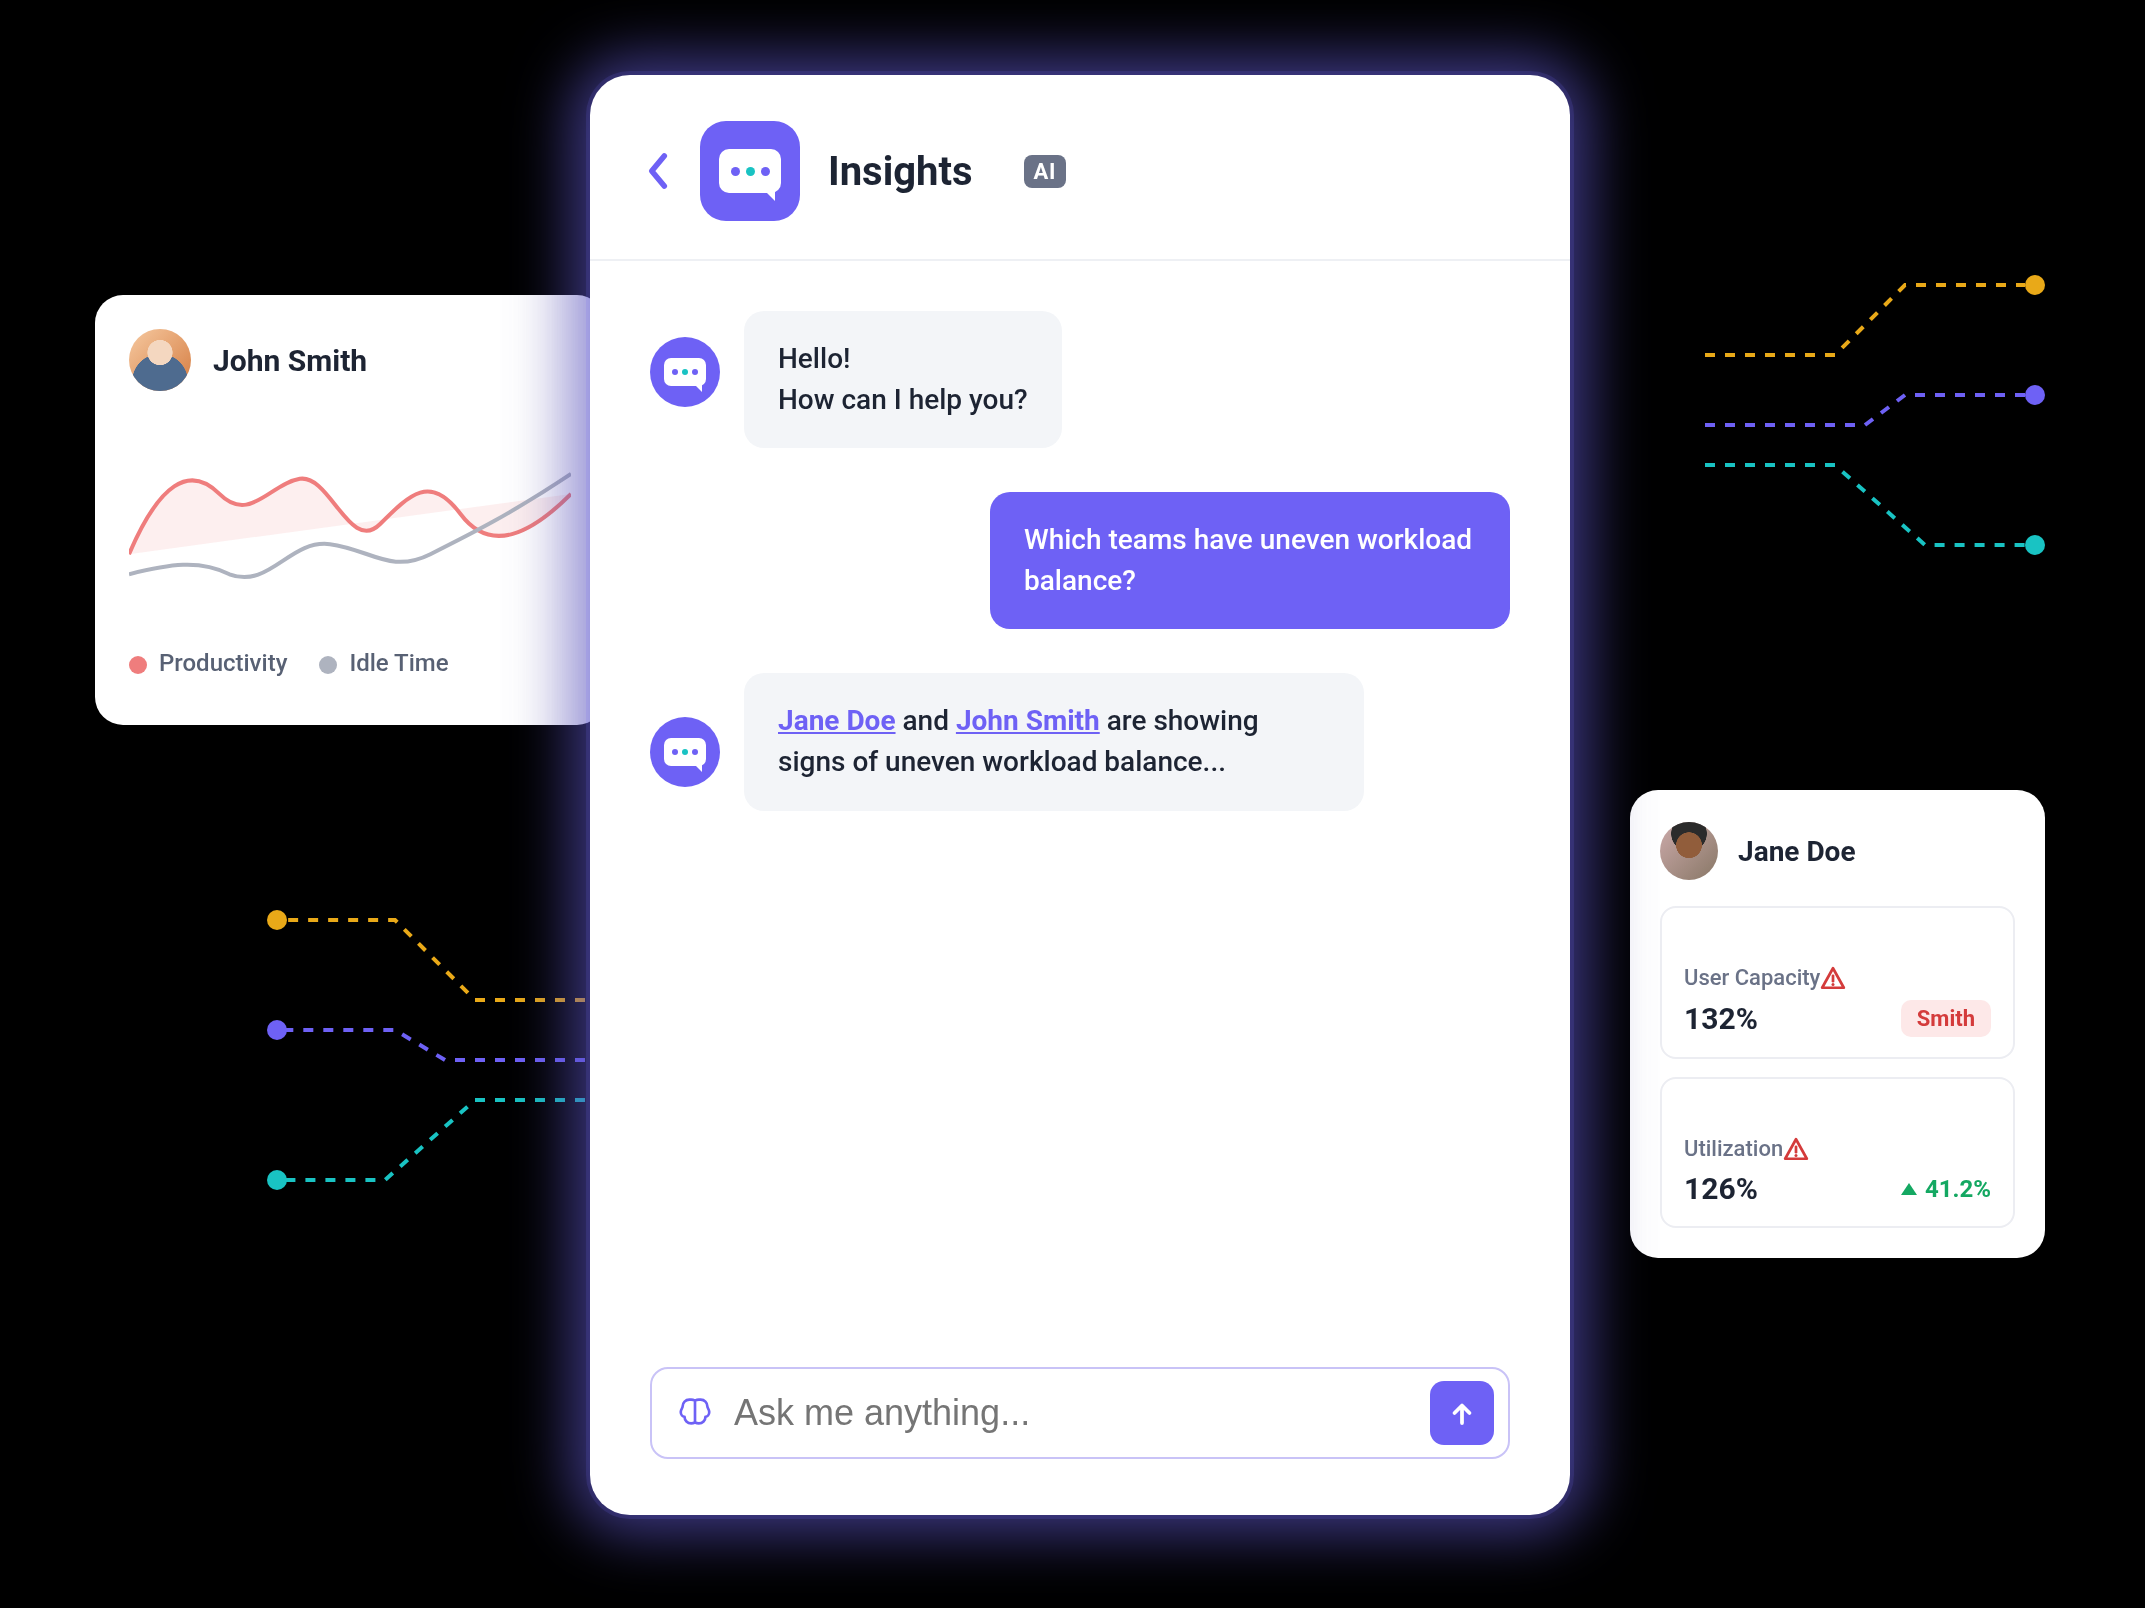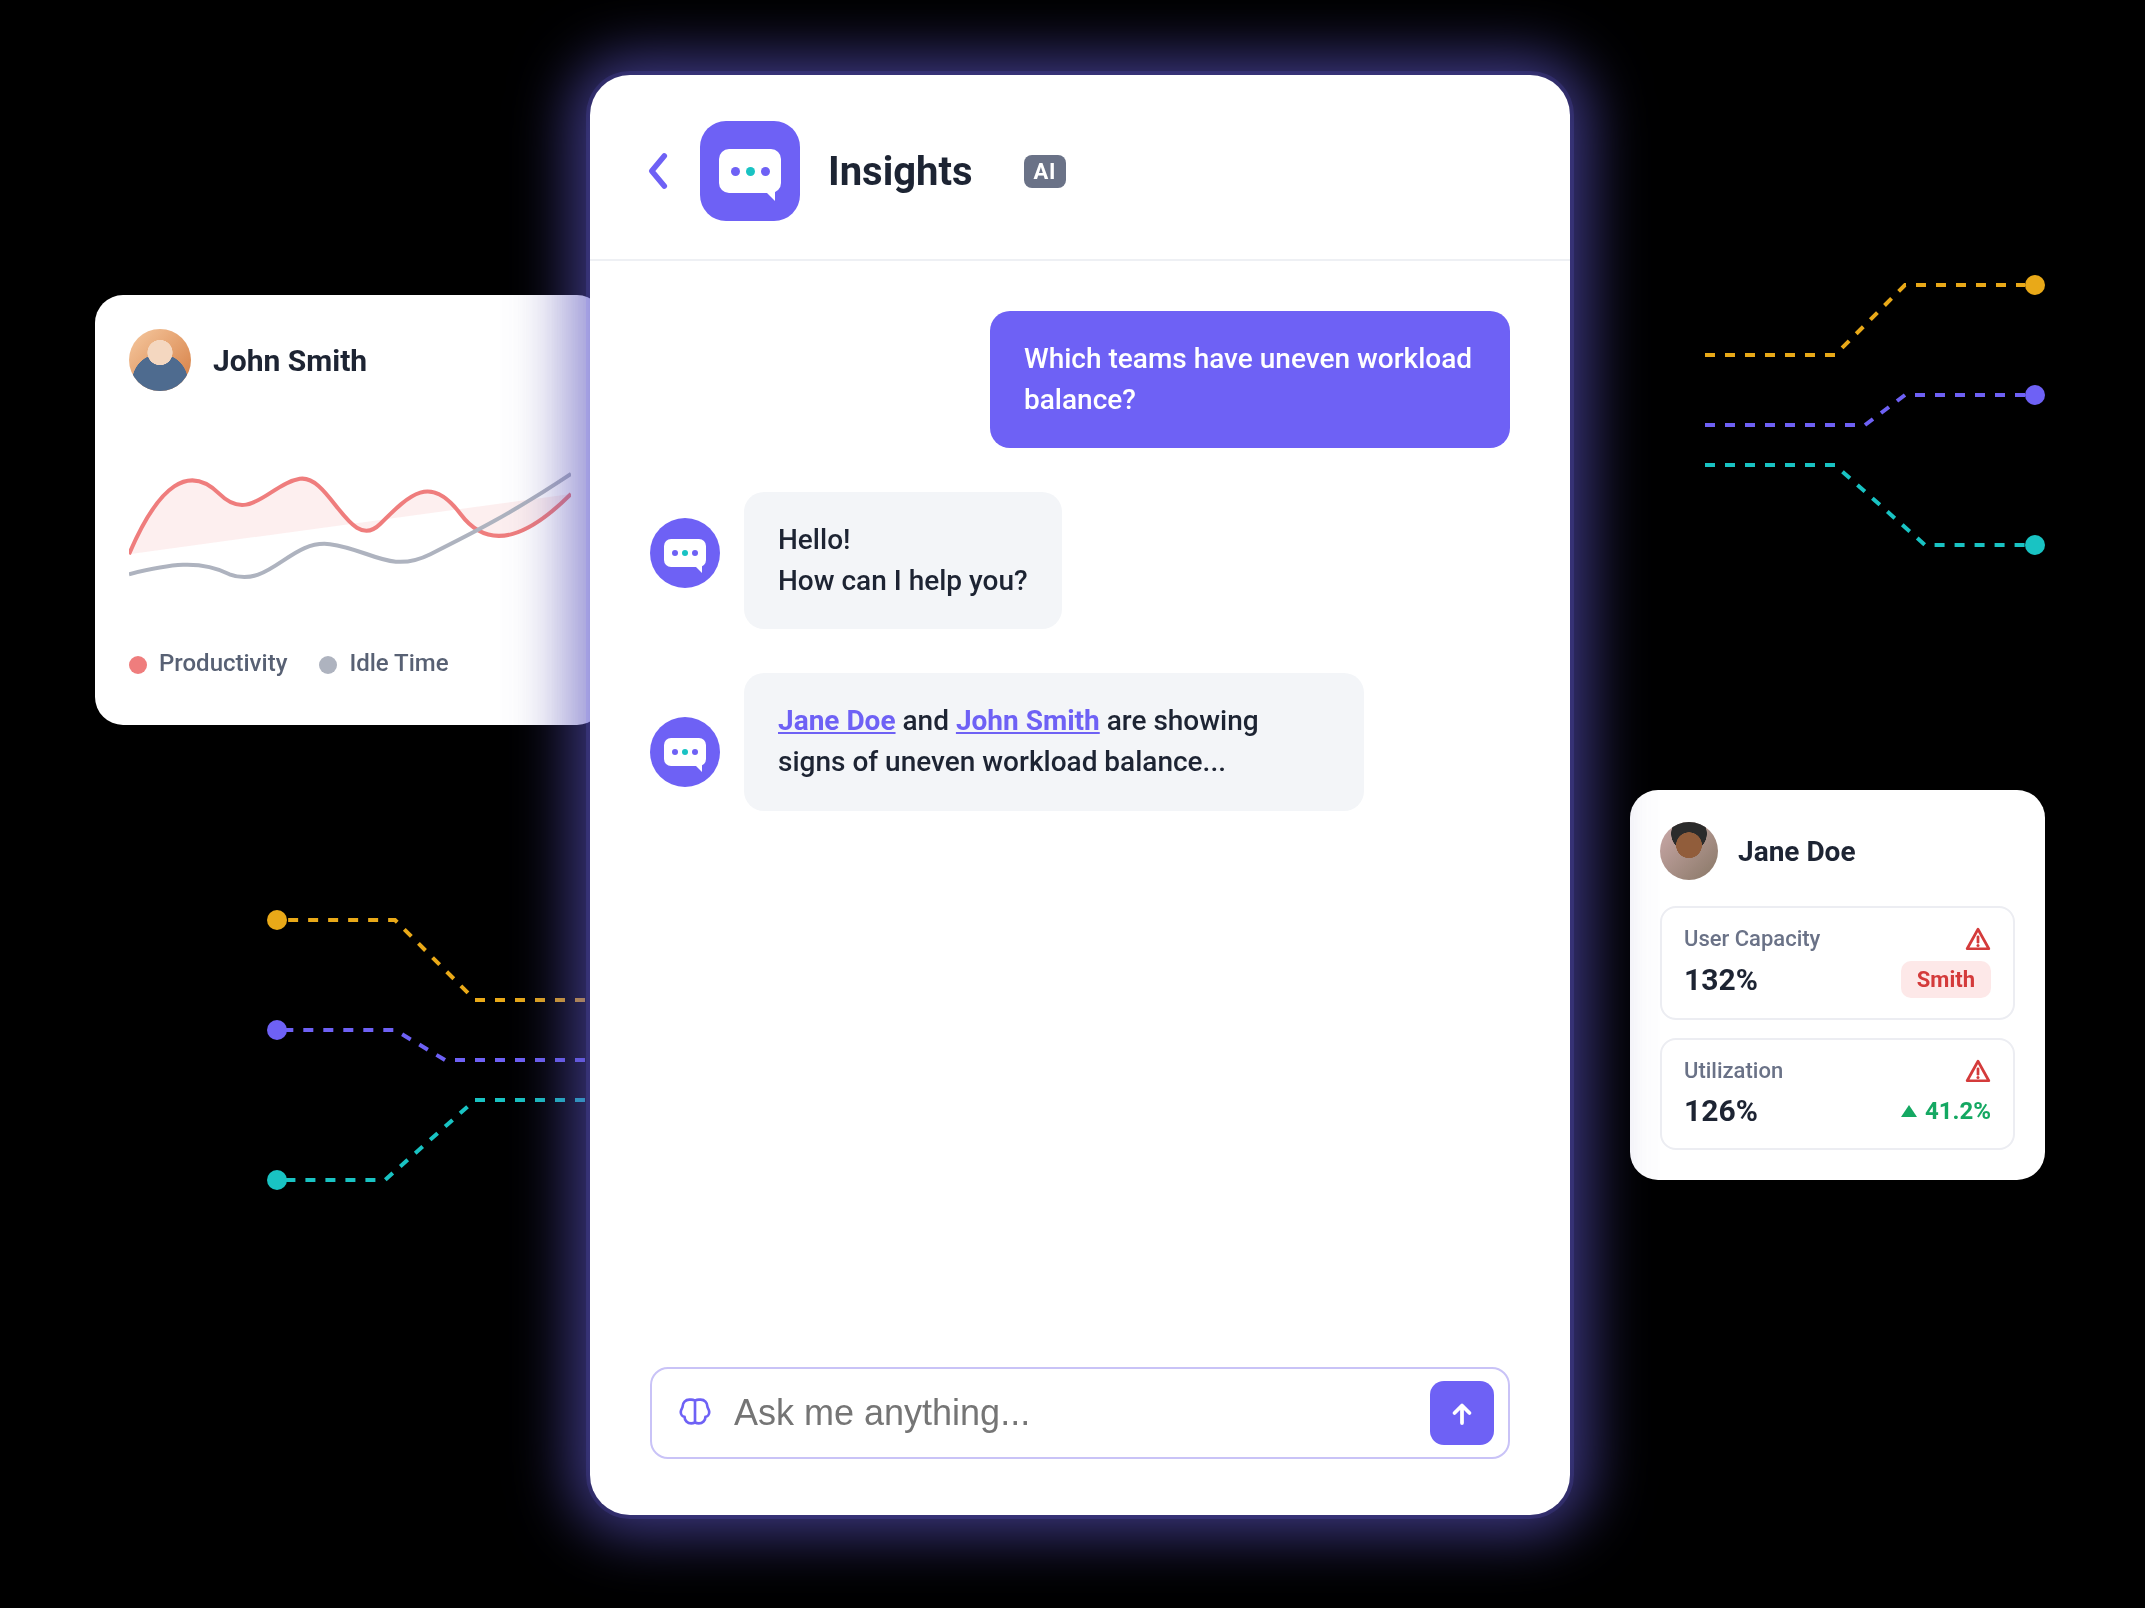--- a/index.html
+++ b/index.html
@@ -109,23 +109,24 @@
   }
   .stat-box {
     border: 2px solid #ecedf2;
     border-radius: 16px;
     padding: 18px 22px 20px 22px;
     margin-bottom: 18px;
   }
   .stat-box:last-child { margin-bottom: 0; }
   .stat-row1 {
     display: flex;
-    justify-content: space-between;
+    justify-content: flex-start;
     align-items: center;
     margin-bottom: 10px;
+    margin-top: 39px;
   }
   .stat-label { font-size: 22px; color: #6a7287; font-weight: 500; }
   .stat-row2 {
     display:flex;
     justify-content: space-between;
     align-items: center;
   }
   .stat-val { font-size: 30px; font-weight: 700; color: #1d2433; }
   .pill-over {
     background: #fde8e8;
@@ -399,37 +400,37 @@
       </div>
     </div>
     <div class="panel-title">
       <span>Insights</span>
       <span class="ai-tag">AI</span>
     </div>
   </div>
 
   <div class="chat">
 
-    <div class="msg-row user">
-      <div class="bubble-user">
-        <span>Which teams have uneven workload balance?</span>
-      </div>
-    </div>
-
     <div class="msg-row">
       <div class="bot-avatar">
         <div class="mini-bubble">
           <span class="d" style="background:#6e61f5"></span>
           <span class="d" style="background:#19c3c3"></span>
           <span class="d" style="background:#6e61f5"></span>
         </div>
       </div>
       <div class="bubble-bot">
         <span>Hello!</span><br>
         <span>How can I help you?</span>
+      </div>
+    </div>
+
+    <div class="msg-row user">
+      <div class="bubble-user">
+        <span>Which teams have uneven workload balance?</span>
       </div>
     </div>
 
     <div class="msg-row">
       <div class="bot-avatar" style="margin-top:44px">
         <div class="mini-bubble">
           <span class="d" style="background:#6e61f5"></span>
           <span class="d" style="background:#19c3c3"></span>
           <span class="d" style="background:#6e61f5"></span>
         </div>

